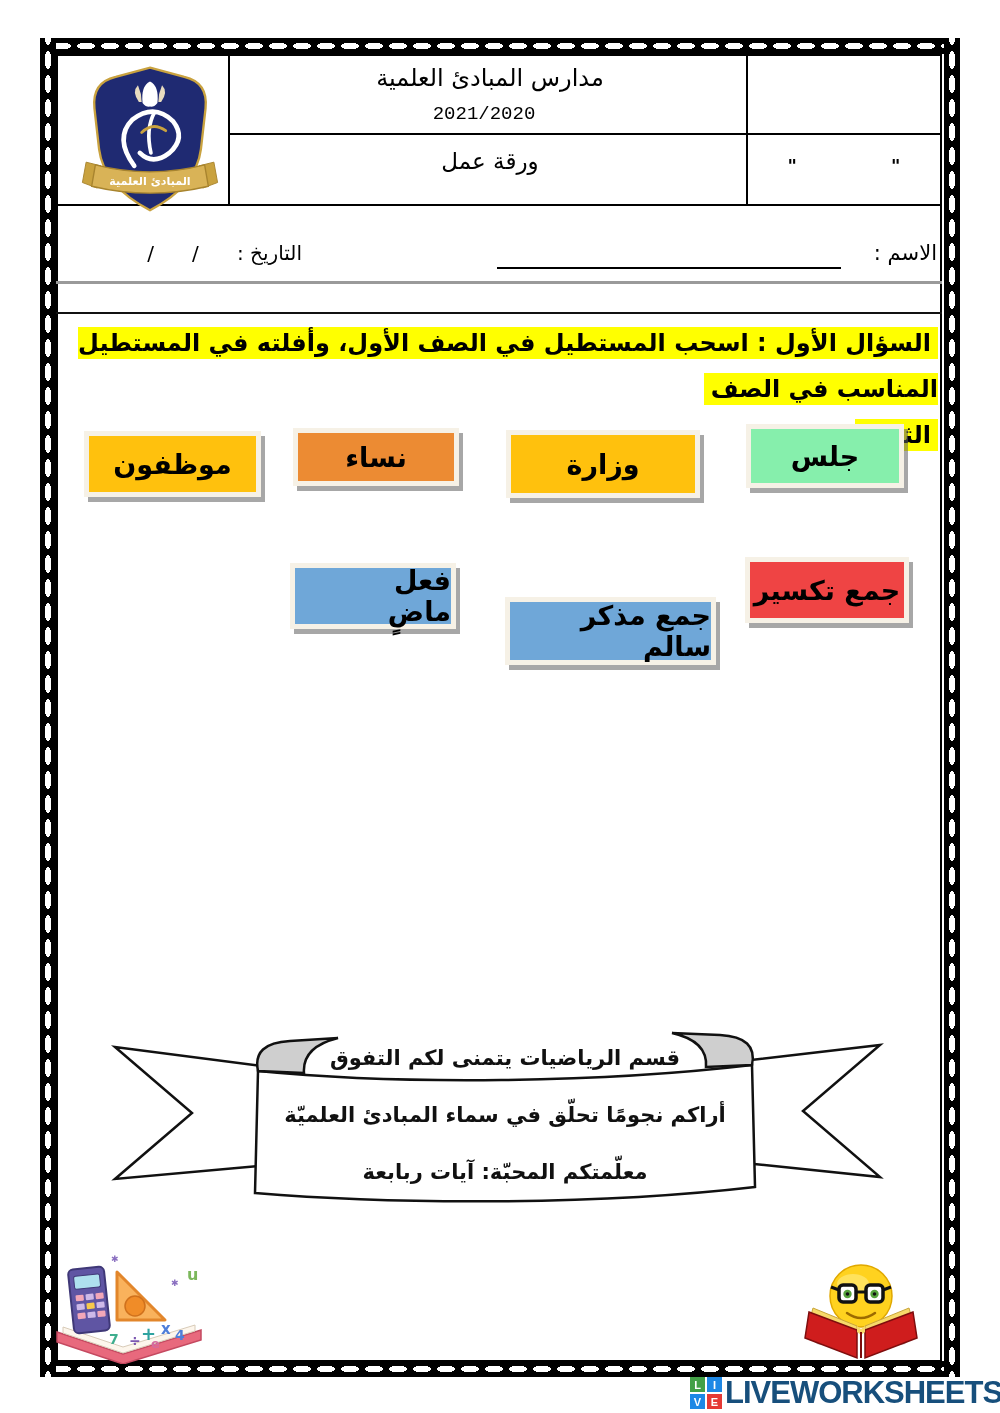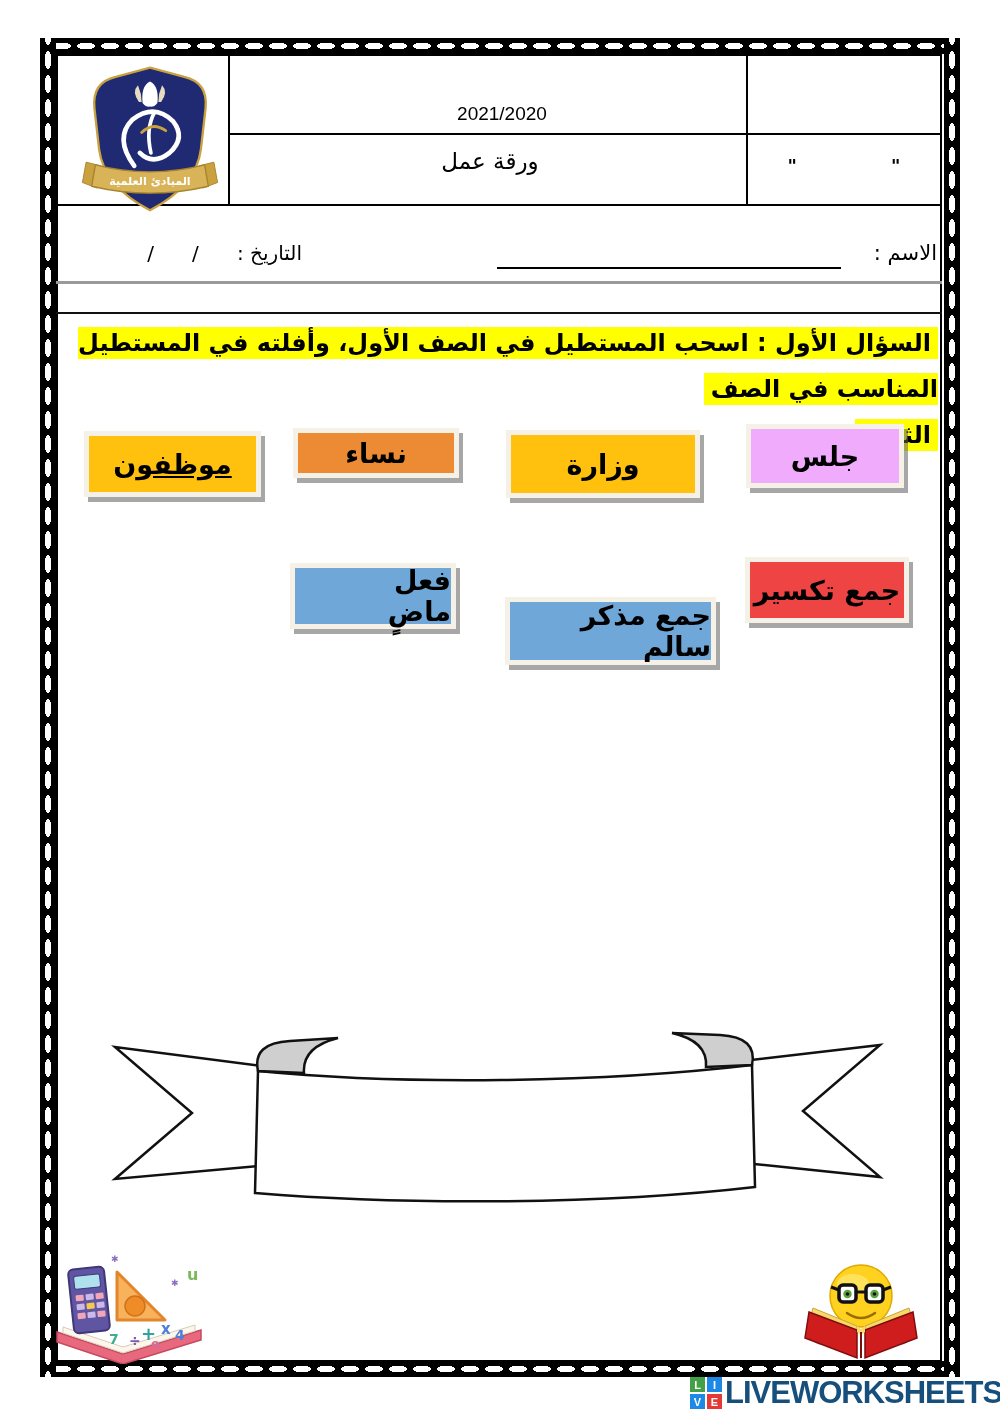--- a/index.html
+++ b/index.html
@@ -23,21 +23,21 @@
   
   .tline { position:absolute; background:#000; }
   .v1 { left:228px; top:56px; width:2px;  height:148px; }
   .v2 { left:746px; top:56px; width:2px;  height:148px; }
   .hb { left:58px;  top:204px; width:884px; height:2px; }
   .hm { left:230px; top:133px; width:710px; height:2px; }
 
   .cell-txt { position:absolute; text-align:center; color:#000; }
   .ministry { left:752px; top:66px; width:184px; font-size:17px; line-height:30px; }
   .school   { left:300px; top:64px; width:380px; font-size:24px; }
-  .year     { left:312px; top:103px; width:380px; font-size:19px; font-family:Liberation Sans, sans-serif; }
+  .year     { left:294px; top:103px; width:380px; font-size:19px; font-family:Liberation Mono, monospace; }
   .doctitle { left:300px; top:148px; width:380px; font-size:23px; }
   .ditto    { left:752px; top:155px; width:184px; font-size:18px; font-weight:bold; white-space:pre; }
 
   .logo-wrap { position:absolute; left:74px; top:64px; width:152px; height:150px; }
 
   
   .name-label { position:absolute; left:845px; top:241px; width:92px; font-size:21px; text-align:right; direction:rtl; }
   .name-line  { position:absolute; left:497px; top:267px; width:344px; height:0; border-top:2px solid #000; }
   .date-label { position:absolute; left:92px; top:241px; width:210px; font-size:20px; text-align:right; direction:rtl; white-space:pre; }
   .rule-gray  { position:absolute; left:56px; top:281px; width:886px; height:3px; background:#9a9a9a; }
@@ -47,22 +47,22 @@
   .question { position:absolute; left:58px; top:320px; width:880px; direction:rtl; text-align:right;
               font-size:24px; font-weight:bold; line-height:46px; color:#000; }
   .hl { background:#FFFF00; padding:2px 7px;text-align:center; }
 
   
   .box { position:absolute; display:flex; align-items:center; justify-content:center;
          border:5px solid #f6f1e6; box-shadow:4px 5px 0 rgba(95,95,95,0.55);
          font-size:27px; font-weight:bold; color:#000; direction:rtl; }
   .d0 { left:746px; top:424px; width:158px; height:64px; }
   .d1 { left:506px; top:430px; width:194px; height:68px; }
-  .d2 { left:293px; top:428px; width:166px; height:50px; }
-  .d3 { left:84px;  top:431px; width:177px; height:66px;text-decoration:underline; }
+  .d2 { left:293px; top:428px; width:166px; height:58px; }
+  .d3 { left:84px;  top:431px; width:177px; height:66px; }
   .t0 { left:745px; top:557px; width:164px; height:66px; }
   .t1 { left:505px; top:561px; width:211px; height:68px; }
   .t2 { left:290px; top:563px; width:166px; height:66px;padding-left:37px; }
   .t3 { left:85px;  top:565px; width:161px; height:68px; }
 
   
   .ribbon-wrap { position:absolute; left:100px; top:1015px; width:795px; height:195px; }
   .banner-text { position:absolute; left:265px; top:1046px; width:480px; direction:rtl; text-align:center;
                  font-weight:bold; font-size:21px; color:#111; }
   .banner-text div { margin-bottom:33px; }
@@ -109,52 +109,58 @@
       </g>
       <g>
         <polygon points="6,106 22,110 18,134 2,128" fill="#c9a23f" stroke="#a8842e" stroke-width="1"></polygon>
         <polygon points="144,106 128,110 132,134 148,128" fill="#c9a23f" stroke="#a8842e" stroke-width="1"></polygon>
         <path d="M16 109 Q75 124 134 109 L138 132 Q75 147 12 132 Z" fill="#d9b357" stroke="#a8842e" stroke-width="1.5"></path>
         <text x="75" y="131" text-anchor="middle" font-size="12" font-weight="bold" fill="#fff">المبادئ العلمية</text>
       </g>
     </svg>
   </div>
 
+  <div class="cell-txt school">مدارس المبادئ العلمية</div>
   <div class="cell-txt year">2021/2020</div>
   <div class="cell-txt doctitle">ورقة عمل</div>
   <div class="cell-txt ditto">"               "</div>
 
   <div class="name-label">الاسم :</div>
   <div class="name-line"></div>
   <div class="date-label">التاريخ :      /      /</div>
   <div class="rule-gray"></div>
   <div class="rule-black"></div>
 
   <div class="question">
     <span class="hl">السؤال الأول : اسحب المستطيل في الصف الأول،  وأفلته في المستطيل المناسب في الصف</span><br>
     <span class="hl">الثاني</span>
   </div>
 
-  <div class="box d0" style="background-color: #f0abfc;">جلس</div>
+  <div class="box d0" style="background-color: #86efac;">جلس</div>
   <div class="box d1" style="background-color: rgb(255, 193, 13);">وزارة</div>
   <div class="box d2" style="background-color: rgb(236, 139, 51);">نساء</div>
   <div class="box d3" style="background-color: rgb(255, 193, 13);">موظفون</div>
 
   <div class="box t0" style="background-color: #ef4444;">جمع تكسير</div>
   <div class="box t1" style="background-color: rgb(111, 167, 216); margin-top: 36px;">جمع مذكر سالم</div>
   <div class="box t2" style="background-color: rgb(111, 167, 216);">فعل ماضٍ</div>
 
   <div class="ribbon-wrap">
     <svg viewBox="0 0 795 195" width="795" height="195">
       <path d="M170 52 L15 32 L92 98 L15 164 L170 150 Z" fill="#fff" stroke="#111" stroke-width="2.5"></path>
       <path d="M625 48 L780 30 L703 96 L780 162 L625 146 Z" fill="#fff" stroke="#111" stroke-width="2.5"></path>
       <path d="M158 56 C300 70 500 68 652 50 L655 172 C500 190 300 190 155 178 Z" fill="#fff" stroke="#111" stroke-width="2.5"></path>
       <path d="M158 56 Q152 28 190 26 L238 23 Q202 32 204 58 Z" fill="#cfcfcf" stroke="#111" stroke-width="2.5"></path>
       <path d="M652 50 Q658 22 620 20 L572 18 Q608 26 606 52 Z" fill="#cfcfcf" stroke="#111" stroke-width="2.5"></path>
     </svg>
+  </div>
+  <div class="banner-text">
+    <div>قسم الرياضيات يتمنى لكم التفوق</div>
+    <div>أراكم نجومًا تحلّق في سماء المبادئ العلميّة</div>
+    <div>معلّمتكم المحبّة: آيات ربابعة</div>
   </div>
 
   <div class="cartoon-wrap">
     <svg viewBox="0 0 165 118" width="165" height="118">
       <polygon points="12,86 78,108 156,84 156,94 78,118 12,96" fill="#e8697d" stroke="#c44960" stroke-width="1.5"></polygon>
       <polygon points="18,81 78,101 150,79 150,85 78,107 18,87" fill="#fdf6ec" stroke="#d8cbb8" stroke-width="1"></polygon>
       <g transform="rotate(-6 44 54)">
         <rect x="26" y="22" width="36" height="64" rx="5" fill="#5f55a3" stroke="#3f3877" stroke-width="2"></rect>
         <rect x="31" y="29" width="26" height="13" rx="2" fill="#aee0ee" stroke="#3f3877" stroke-width="1"></rect>
         <rect x="31" y="48" width="8" height="6" rx="1" fill="#f2a7b8"></rect>

